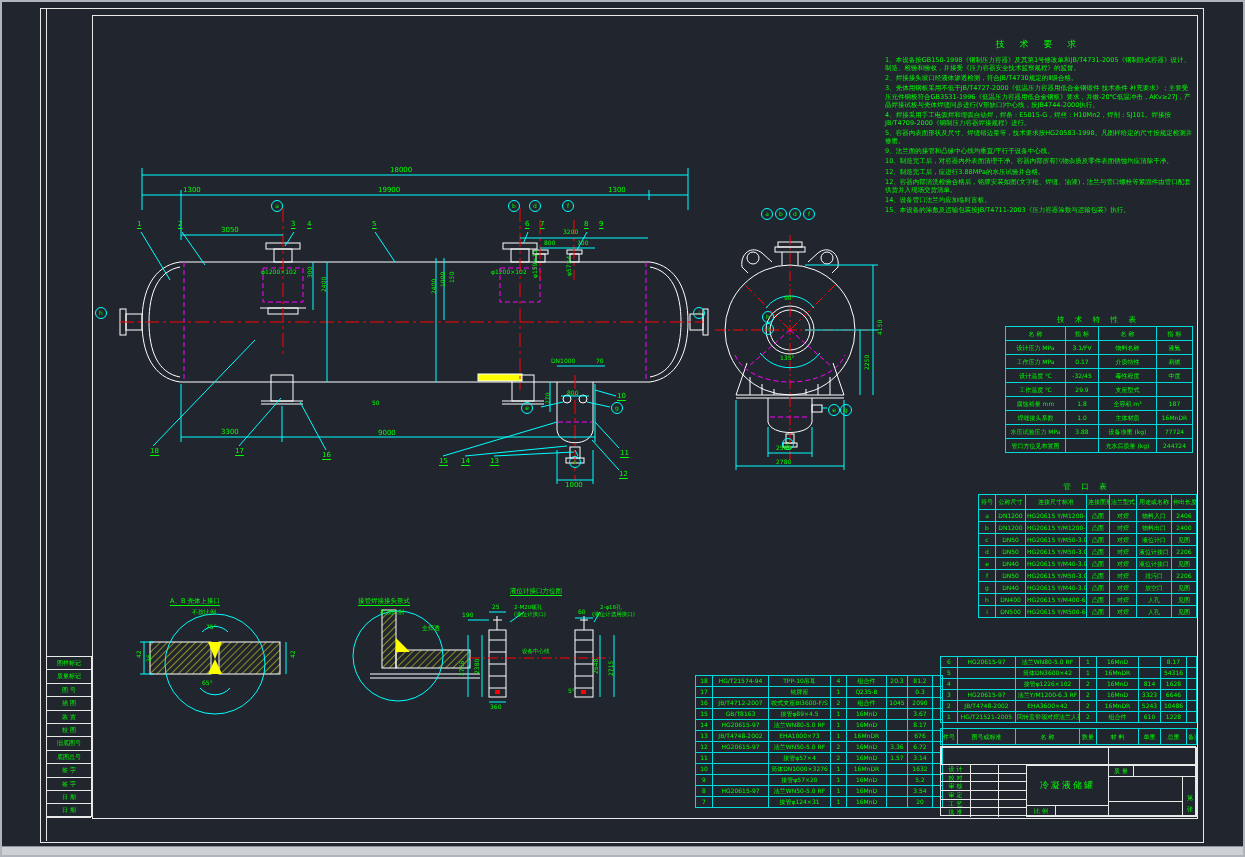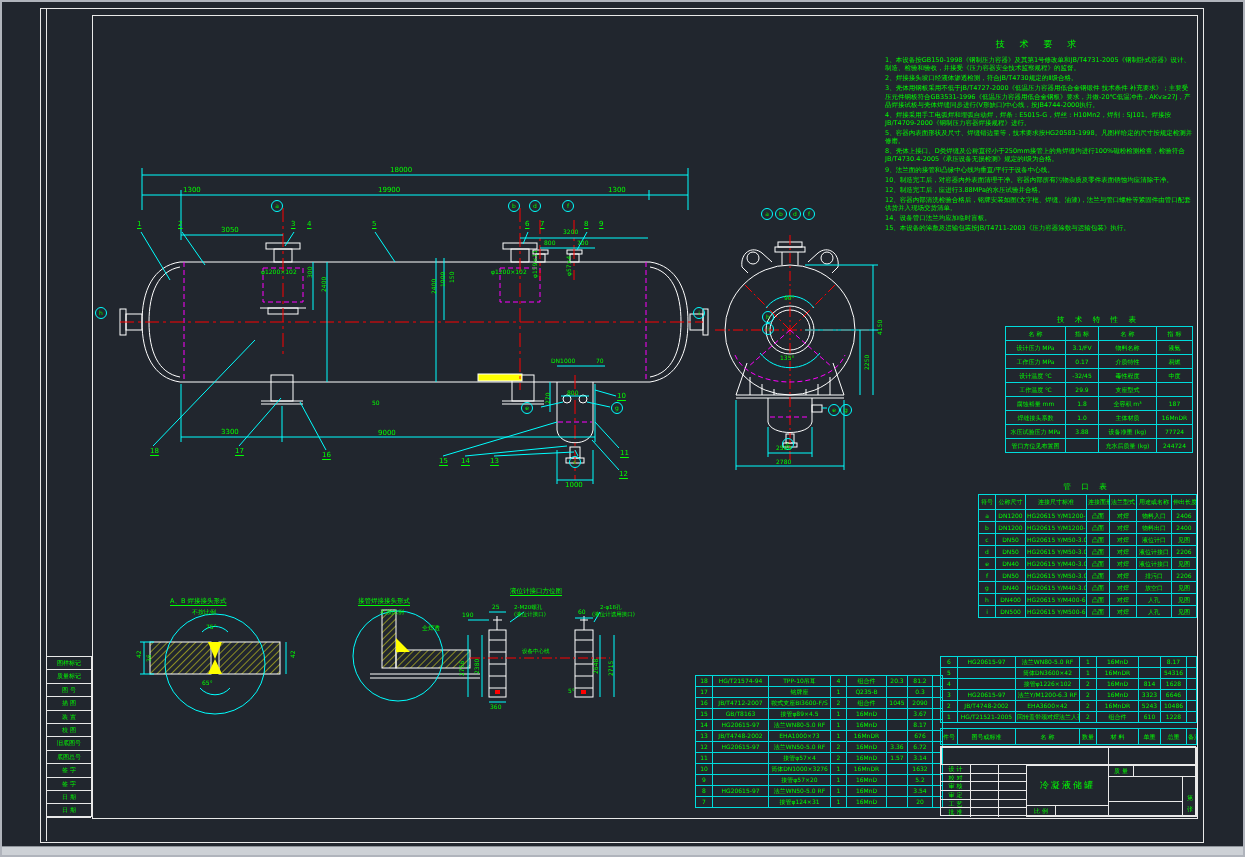--- a/index.html
+++ b/index.html
@@ -274,21 +274,21 @@
         <path d="M445,60 H463 M445,72 H463 M445,84 H463 M445,96 H463 M445,108 H463" stroke="#ffffff"></path>
         <path d="M367,50 V36 M363,40 H372 M454,50 V36 M450,40 H458" stroke="#ffffff"></path>
         <rect x="365" y="110" width="5" height="4" fill="#ff0000"></rect>
         <rect x="451" y="110" width="5" height="4" fill="#ff0000"></rect>
         <path d="M340,78 H480" stroke="#ff0000" stroke-dasharray="10 3 2 3"></path>
         <path d="M338,55 V117 M352,55 V117 M470,55 V117 M484,55 V117" stroke="#00ffff" fill="none"></path>
         <path d="M338,40 H359 M359,32 H376 M445,38 H463 M359,122 H376 M380,42 L394,32 M464,42 L470,32" stroke="#00ffff" fill="none"></path>
       </g>
     </svg>
     <div>
-        <div class="lbl u" style="left: 40px; top: 18px; font-size: 6.5px;">A、B 焊接接头形式</div>
+        <div class="lbl u" style="left: 40px; top: 18px; font-size: 6.5px;">A、B 壳体上接口</div>
         <div class="lbl" style="left: 62px; top: 29px; font-size: 6px;">不按比例</div>
         <div class="lbl" style="left: 76px; top: 44px; font-size: 6px;">75°</div>
         <div class="lbl" style="left: 72px; top: 100px; font-size: 6px;">65°</div>
         <div class="lbl" style="left: 6px; top: 78px; font-size: 6px; transform: rotate(-90deg);">42</div>
         <div class="lbl" style="left: 16px; top: 82px; font-size: 6px; transform: rotate(-90deg);">36</div>
         <div class="lbl" style="left: 160px; top: 78px; font-size: 6px; transform: rotate(-90deg);">42</div>
         <div class="lbl u" style="left: 228px; top: 18px; font-size: 6.5px;">接管焊接接头形式</div>
         <div class="lbl" style="left: 250px; top: 29px; font-size: 6px;">不按比例</div>
         <div class="lbl" style="left: 292px; top: 45px; font-size: 6px;">全焊透</div>
         <div class="lbl u" style="left: 380px; top: 8px; font-size: 6.5px;">液位计接口方位图</div>
@@ -309,21 +309,20 @@
       </div>
   </div>
 
   <div class="gtitle" style="left:885px;top:38px;width:308px;">技 术 要 求</div>
   <div class="req-wrap">
       <div class="req-item">1、本设备按GB150-1998《钢制压力容器》及其第1号修改单和JB/T4731-2005《钢制卧式容器》设计、制造、检验和验收，并接受《压力容器安全技术监察规程》的监督。</div>
       <div class="req-item">2、焊接接头坡口经液体渗透检测，符合JB/T4730规定的Ⅱ级合格。</div>
       <div class="req-item">3、壳体用钢板采用不低于JB/T4727-2000《低温压力容器用低合金钢锻件 技术条件 补充要求》；主要受压元件钢板符合GB3531-1996《低温压力容器用低合金钢板》要求，并做-20℃低温冲击，AKv≥27J，产品焊接试板与壳体焊缝同步进行(V形缺口)中心线，按JB4744-2000执行。</div>
       <div class="req-item">4、焊接采用手工电弧焊和埋弧自动焊，焊条：E5015-G，焊丝：H10Mn2，焊剂：SJ101。焊接按JB/T4709-2000《钢制压力容器焊接规程》进行。</div>
       <div class="req-item">5、容器内表面形状及尺寸、焊缝错边量等，技术要求按HG20583-1998。凡图样给定的尺寸按规定检测并修磨。</div>
-      <div class="req-item">8、壳体上接口、D类焊缝及公称直径小于250mm接管上的角焊缝均进行100%磁粉检测检查，检验符合JB/T4730.4-2005《承压设备无损检测》规定的Ⅰ级为合格。</div>
       <div class="req-item">9、法兰面的接管和凸缘中心线均垂直/平行于设备中心线。</div>
       <div class="req-item">10、制造完工后，对容器内外表面清理干净。容器内部所有污物杂质及零件表面锈蚀均应清除干净。</div>
       <div class="req-item">12、制造完工后，应进行3.88MPa的水压试验并合格。</div>
       <div class="req-item">12、容器内部清洗检验合格后，铭牌安装如图(文字框、焊缝、油漆)，法兰与管口螺栓等紧固件由管口配套供货并入现场交货清单。</div>
       <div class="req-item">14、设备管口法兰均应加临时盲板。</div>
       <div class="req-item">15、本设备的涂敷及运输包装按JB/T4711-2003《压力容器涂敷与运输包装》执行。</div>
     </div>
 
   <div class="gtitle small" style="left:1005px;top:315px;width:187px;">技 术 特 性 表</div>
   <table class="ctab" style="left:1005px;top:326px;width:187px;">

